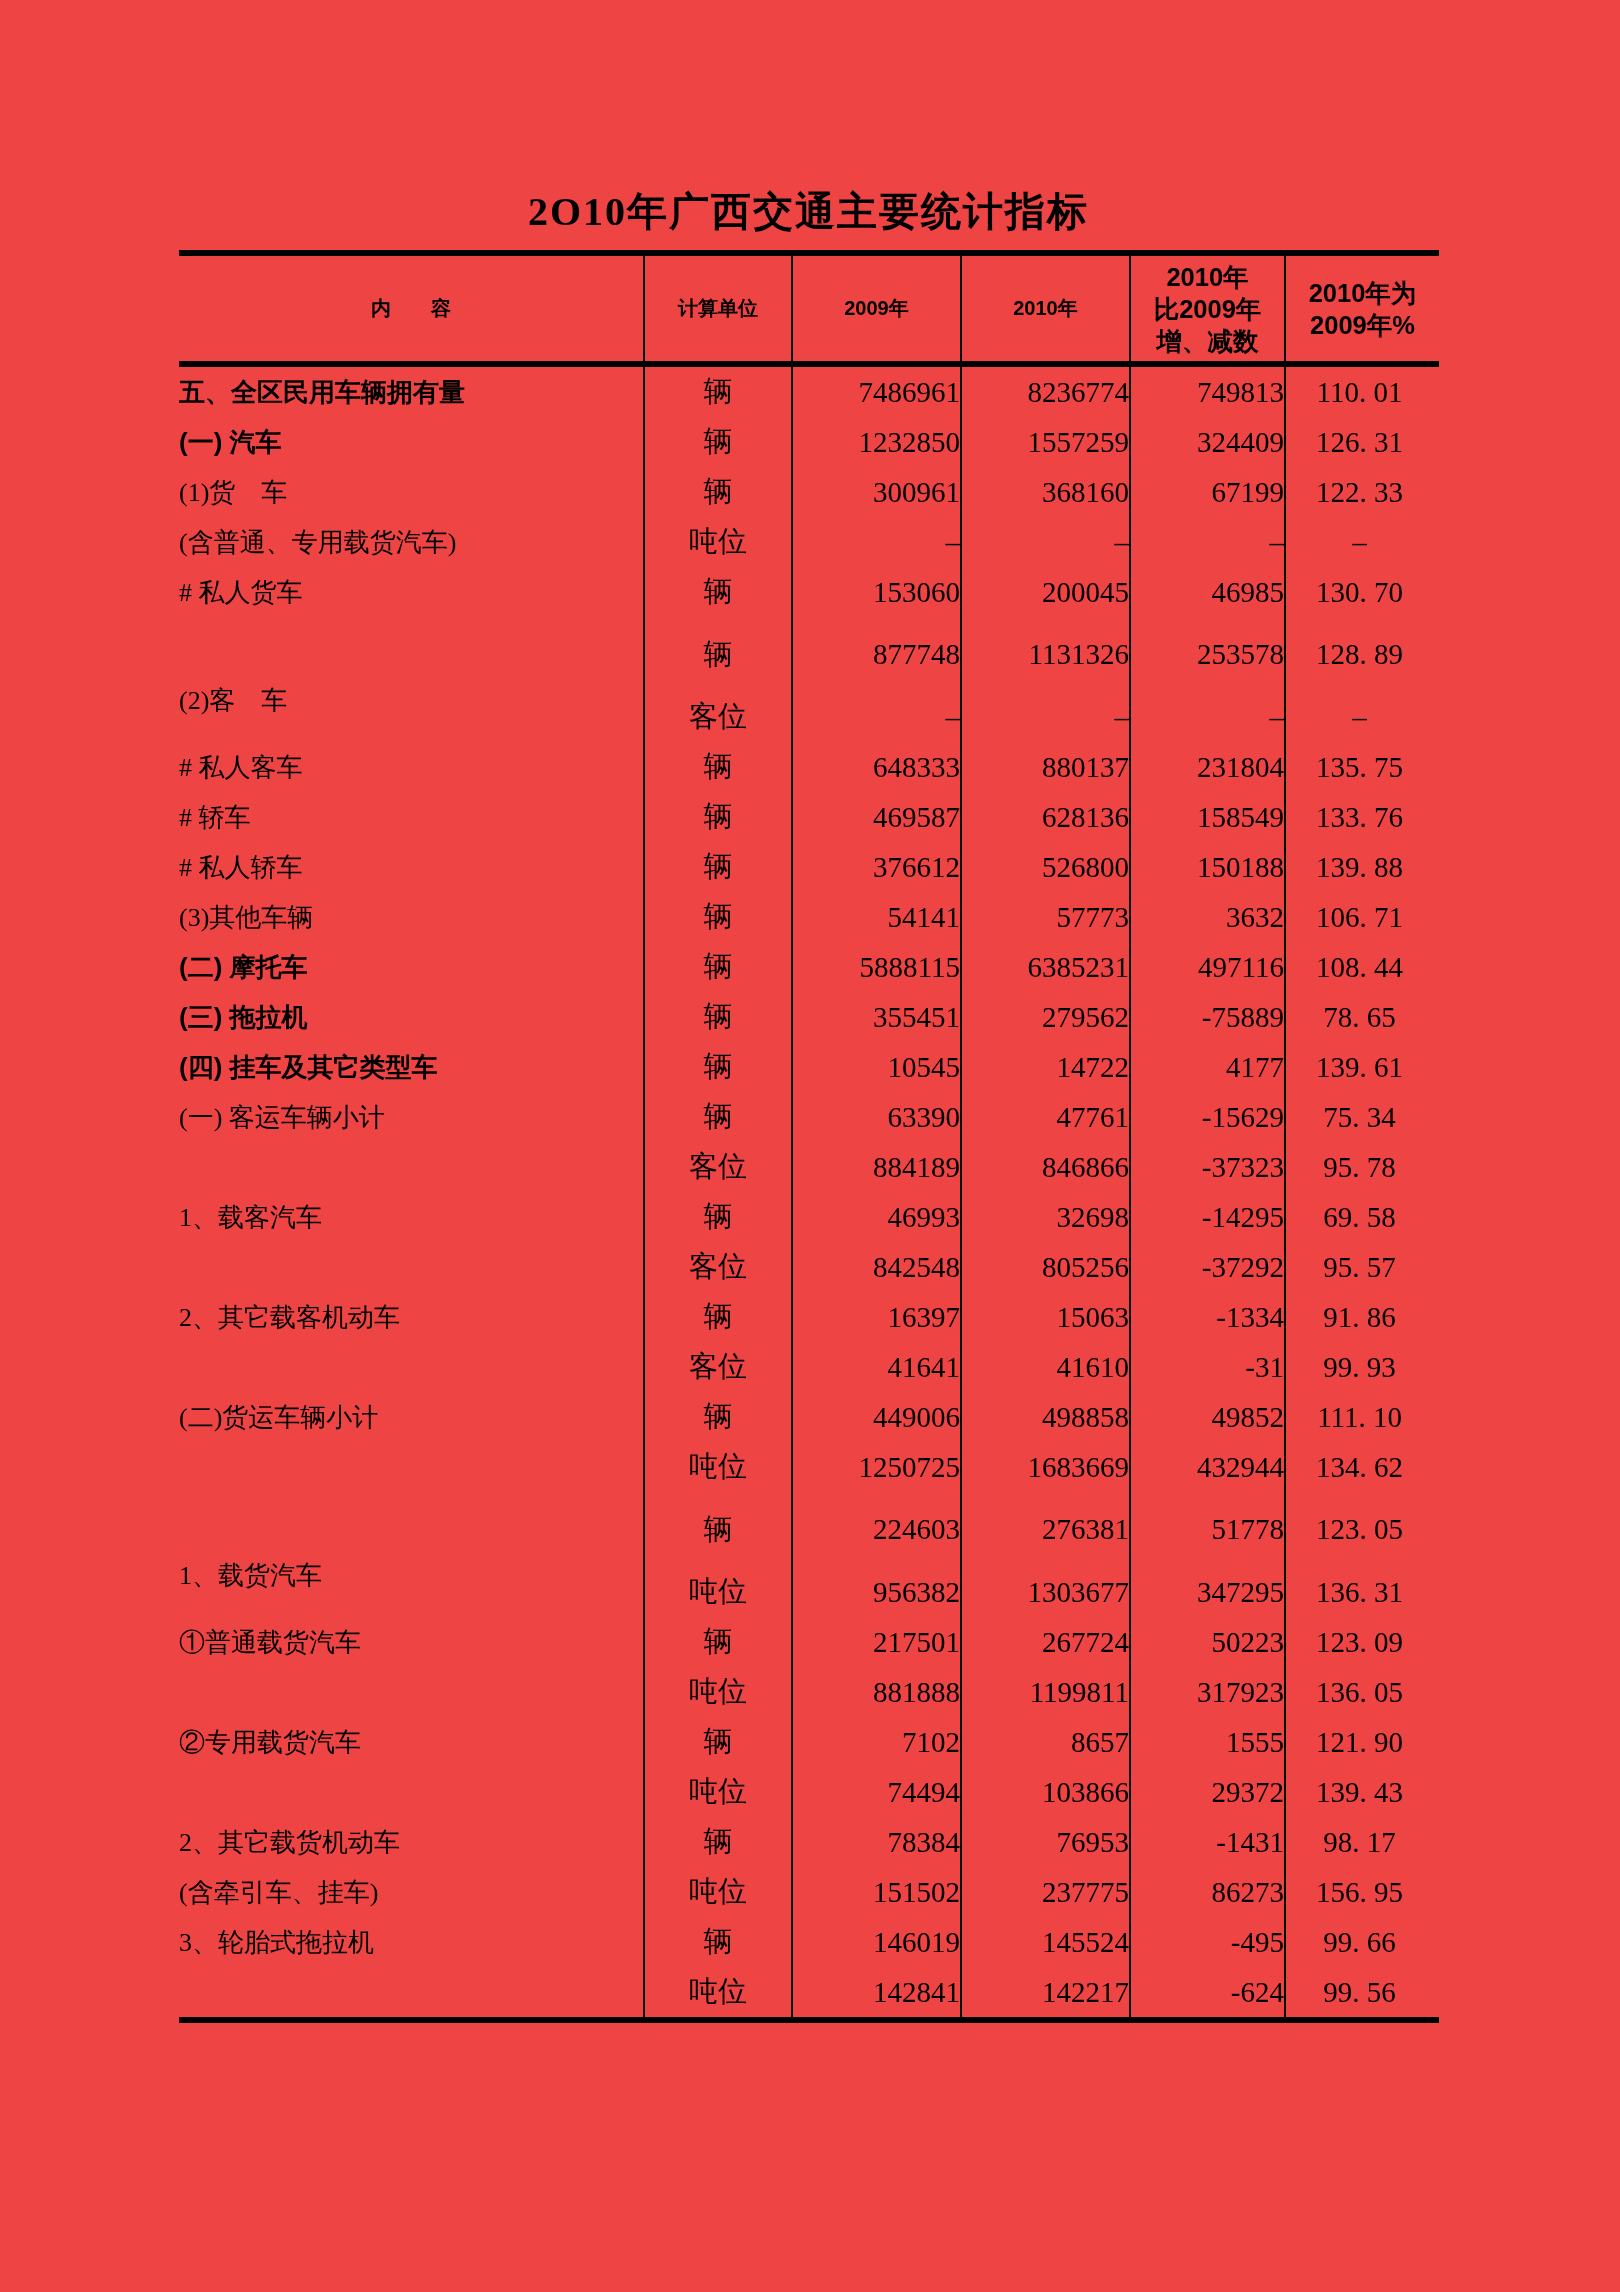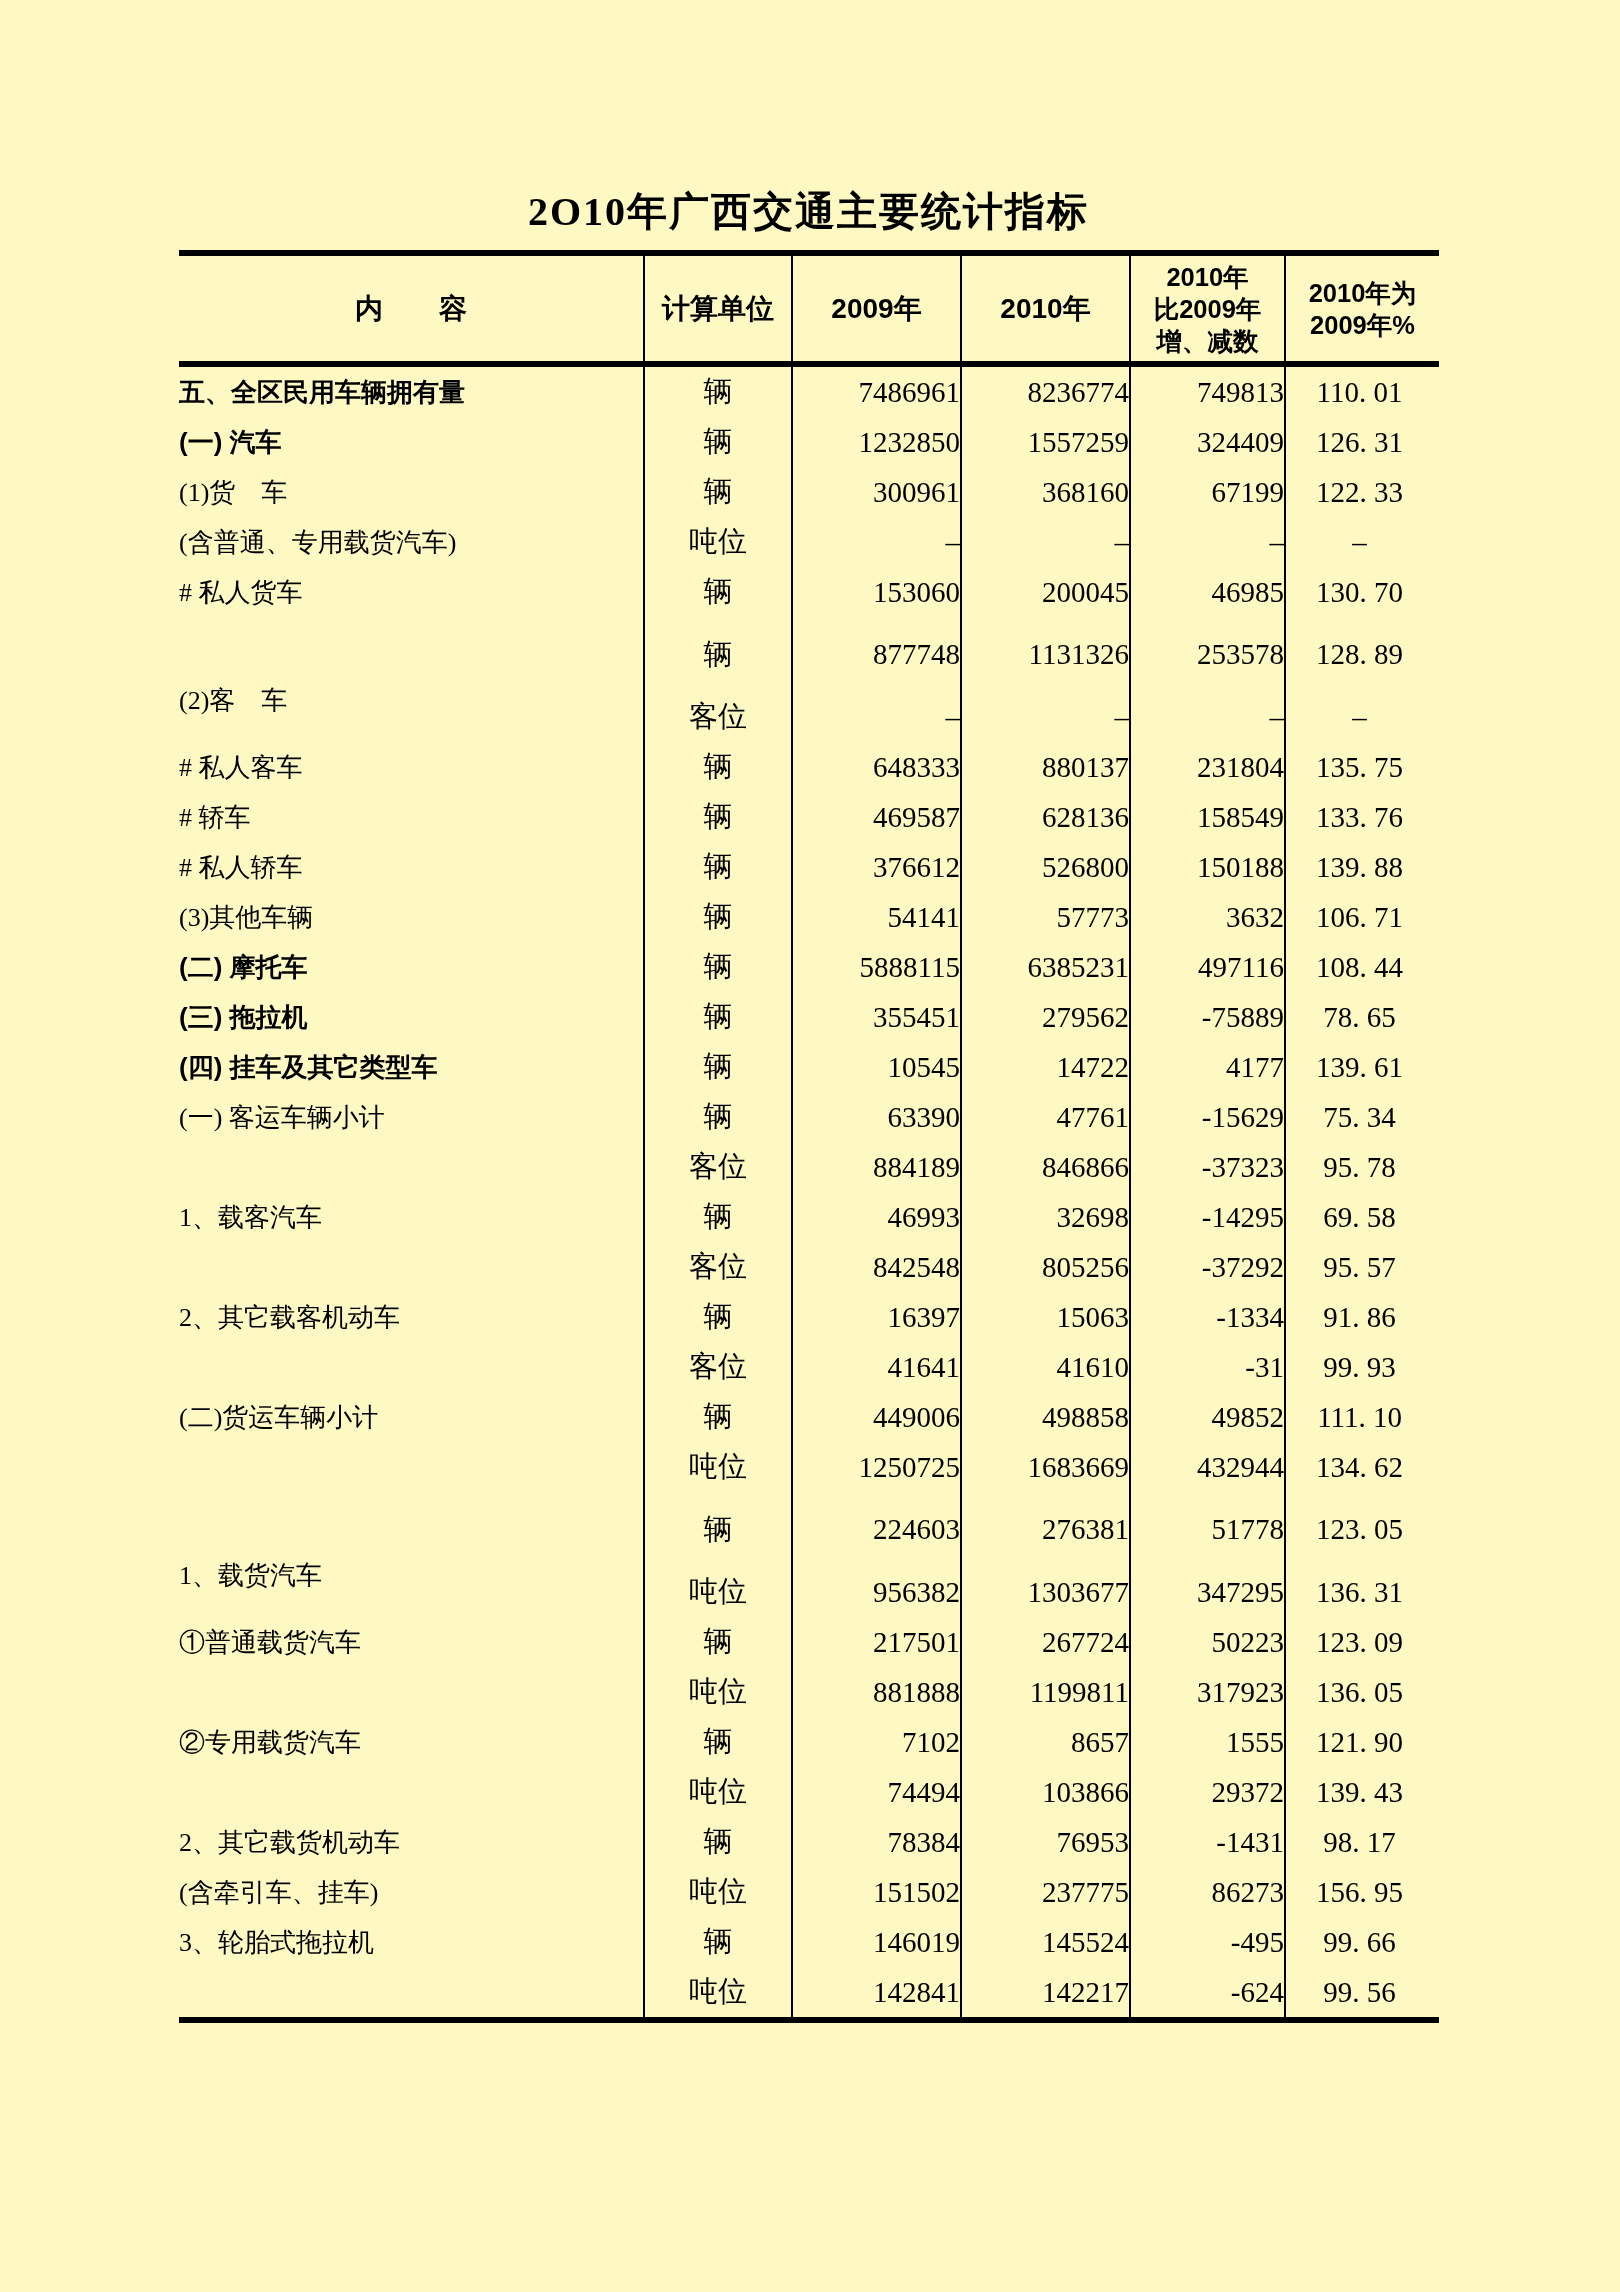--- a/index.html
+++ b/index.html
@@ -1,19 +1,19 @@
 <!DOCTYPE html>
 <html><head>
 <meta charset="utf-8">
 <style>
   html,body{margin:0;padding:0;background:#ffffff;}
   .page{
     position:relative;
     width:1620px;height:2293px;
-    background:#fef9c3;color:#000;
+    background:#ef4444;color:#000;
     font-family:"Liberation Serif", serif;
     overflow:hidden;
   }
   .title{
     position:absolute;
     left:179px;top:184px;width:1259px;
     text-align:center;
     font-family:"Liberation Serif", serif;
     font-weight:700;
     font-size:40px;
@@ -37,21 +37,21 @@
   
   table.stat th:not(:last-child),
   table.stat td:not(:last-child){
     border-right:2.5px solid #000;
   }
   thead th{
     height:105px;
     border-bottom:6.9px solid #000;
     font-family:"Liberation Sans", sans-serif;
     font-weight:700;
-    font-size:28px;
+    font-size:20px;
     text-align:center;
   }
   thead th.hdr-multi{
     font-size:25.5px;
     line-height:32px;
     white-space:pre-line;
   }
   tbody td{height:50px;}
   td.lab{
     font-size:26px;

